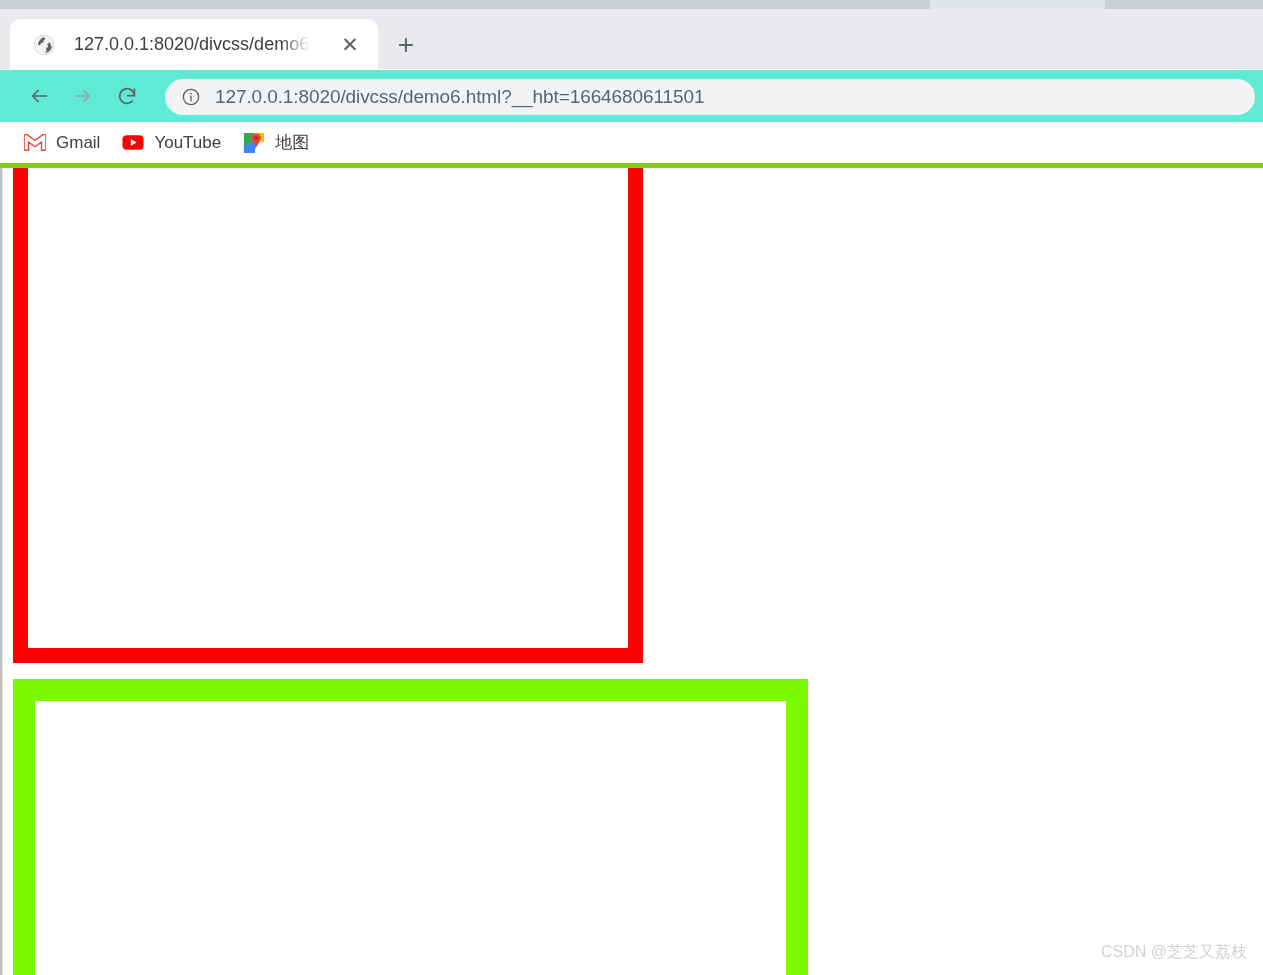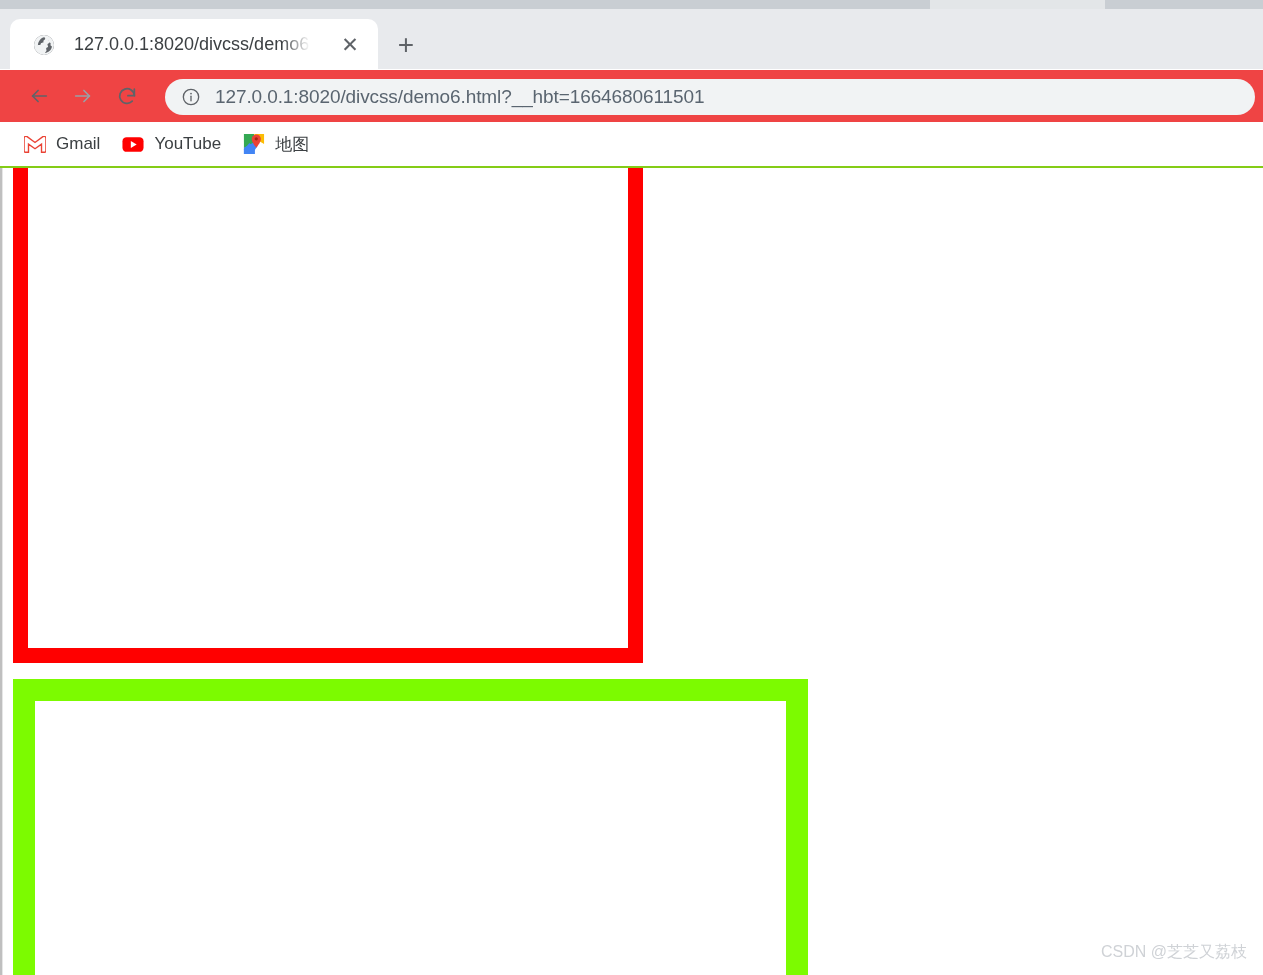--- a/index.html
+++ b/index.html
@@ -66,21 +66,21 @@
     color: #5f6368; font-size: 28px; font-weight: 300; line-height: 1;
   }
   .tabstrip-bottom-edge {
     position: absolute; top: 69px; left: 0; width: 1263px; height: 1px;
     background: #ffffff;
   }
 
   
   .toolbar {
     position: absolute; top: 70px; left: 0; width: 1263px; height: 52px;
-    background: #ef4444;
+    background: #5eead4;
     display: flex; align-items: center;
   }
   .nav-btn {
     width: 34px; height: 34px; margin-left: 10px;
     display: flex; align-items: center; justify-content: center;
     color: #5f6368;
   }
   .nav-btn:first-child { margin-left: 22px; }
   .omnibox {
     position: absolute; left: 165px; top: 9px;
@@ -99,21 +99,21 @@
     color: #5a6570;
     white-space: nowrap;
     letter-spacing: -0.1px;
   }
 
   
   .bookmarks {
     position: absolute; top: 122px; left: 0; width: 1263px; height: 46px;
     background: #ffffff;
     display: flex; align-items: center;
-    border-bottom: 2px solid #84cc16;
+    border-bottom: 5px solid #84cc16;
   }
   .bookmark {
     display: flex; align-items: center; height: 32px;
     padding: 0 8px; margin-left: 6px; border-radius: 4px;
   }
   .bookmark:first-child { margin-left: 16px; }
   .bm-icon { width: 22px; height: 22px; flex: 0 0 auto; display:flex; align-items:center; justify-content:center;}
   .bm-label {
     margin-left: 10px;
     font-size: 17px;

